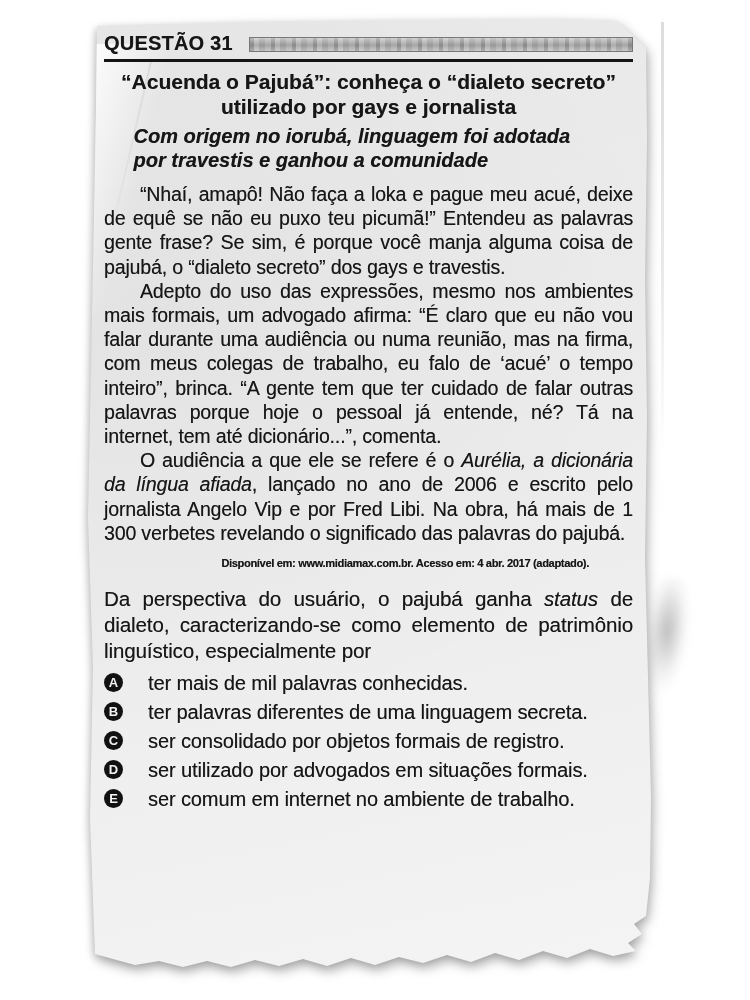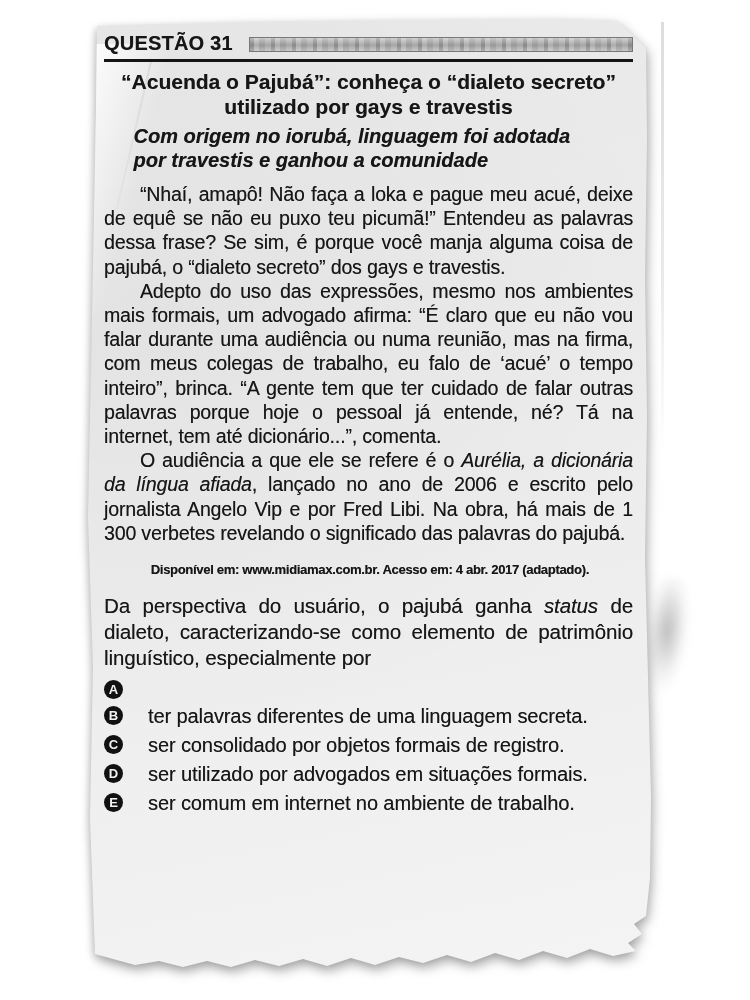--- a/index.html
+++ b/index.html
@@ -89,22 +89,22 @@
   }
 
   .passage { margin-top: 10px; }
   .passage p {
     margin: 0; font-size: 19.5px; line-height: 24.2px;
     text-align: justify; text-indent: 36px; letter-spacing: -0.15px;
   }
   .italic { font-style: italic; }
 
   .source-credit {
-    margin-top: 17px; padding-right: 44px;
-    font-size: 13px; line-height: 16px; font-weight: 700; letter-spacing: -0.3px;
+    margin-top: 10px; padding-right: 44px;
+    font-size: 11px; line-height: 16px; font-weight: 700; letter-spacing: -0.3px;
     text-align: right;
   }
 
   .stem {
     margin-top: 15px; font-size: 20.5px; line-height: 26px;
     text-align: justify; letter-spacing: -0.1px;
   }
 
   .options { margin-top: 7px; }
   .option-row { display: flex; align-items: flex-start; margin-bottom: 5px; }
@@ -130,37 +130,38 @@
       <div class="crease-line"></div>
 
       <div class="content">
 
         <div class="q-header">
           <span class="q-header-label">QUESTÃO 31</span>
           <span class="q-scan-bar"></span>
         </div>
         <div class="q-rule"></div>
 
-        <div class="article-title">“Acuenda o Pajubá”: conheça o “dialeto secreto” utilizado por gays e travestis</div>
+        <div class="article-title">“Acuenda o Pajubá”: conheça o “dialeto secreto” utilizado por gays e jornalista</div>
         <div class="article-subtitle">Com origem no iorubá, linguagem foi adotada por travestis e ganhou a comunidade</div>
 
         <div class="passage">
-          <p>“Nhaí, amapô! Não faça a loka e pague meu acué, deixe de equê se não eu puxo teu picumã!” Entendeu as palavras dessa frase? Se sim, é porque você manja alguma coisa de pajubá, o “dialeto secreto” dos gays e travestis.</p>
+          <p>“Nhaí, amapô! Não faça a loka e pague meu acué, deixe de equê se não eu puxo teu picumã!” Entendeu as palavras gente frase? Se sim, é porque você manja alguma coisa de pajubá, o “dialeto secreto” dos gays e travestis.</p>
           <p>Adepto do uso das expressões, mesmo nos ambientes mais formais, um advogado afirma: “É claro que eu não vou falar durante uma audiência ou numa reunião, mas na firma, com meus colegas de trabalho, eu falo de ‘acué’ o tempo inteiro”, brinca. “A gente tem que ter cuidado de falar outras palavras porque hoje o pessoal já entende, né? Tá na internet, tem até dicionário...”, comenta.</p>
           <p><span>O audiência a que ele se refere é o </span><span class="italic">Aurélia, a dicionária da língua afiada</span><span>, lançado no ano de 2006 e escrito pelo jornalista Angelo Vip e por Fred Libi. Na obra, há mais de 1 300 verbetes revelando o significado das palavras do pajubá.</span></p>
         </div>
 
         <div class="source-credit">Disponível em: www.midiamax.com.br. Acesso em: 4 abr. 2017 (adaptado).</div>
 
         <div class="stem"><span>Da perspectiva do usuário, o pajubá ganha </span><span class="italic">status</span><span> de dialeto, caracterizando-se como elemento de patrimônio linguístico, especialmente por</span></div>
 
         <div class="options">
 
           <div class="option-row">
             <span class="option-badge">A</span>
+            <span class="option-text">ter mais de mil palavras conhecidas.</span>
           </div>
 
           <div class="option-row">
             <span class="option-badge">B</span>
             <span class="option-text">ter palavras diferentes de uma linguagem secreta.</span>
           </div>
 
           <div class="option-row">
             <span class="option-badge">C</span>
             <span class="option-text">ser consolidado por objetos formais de registro.</span>

